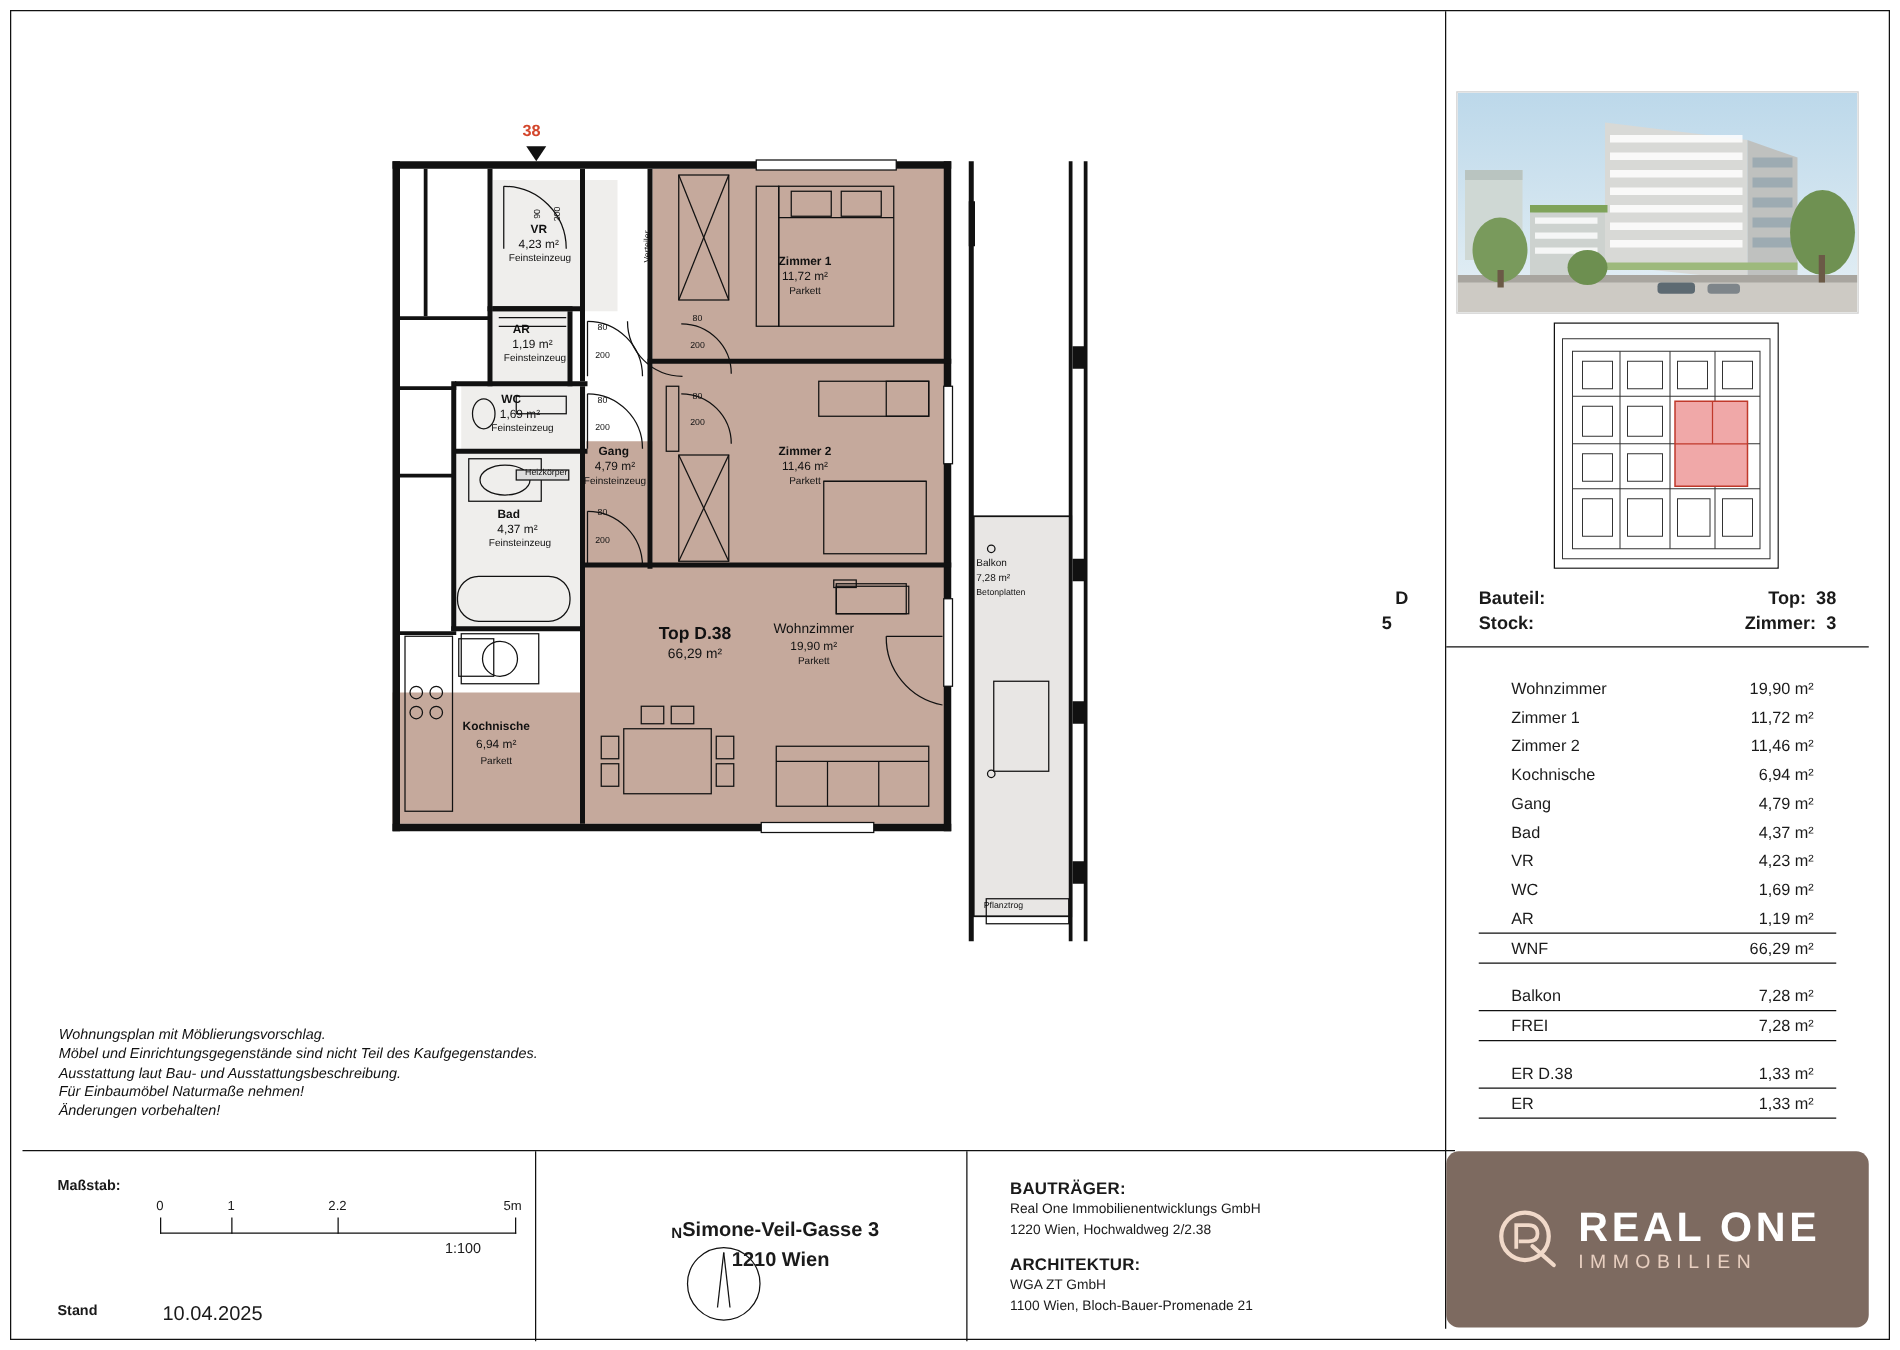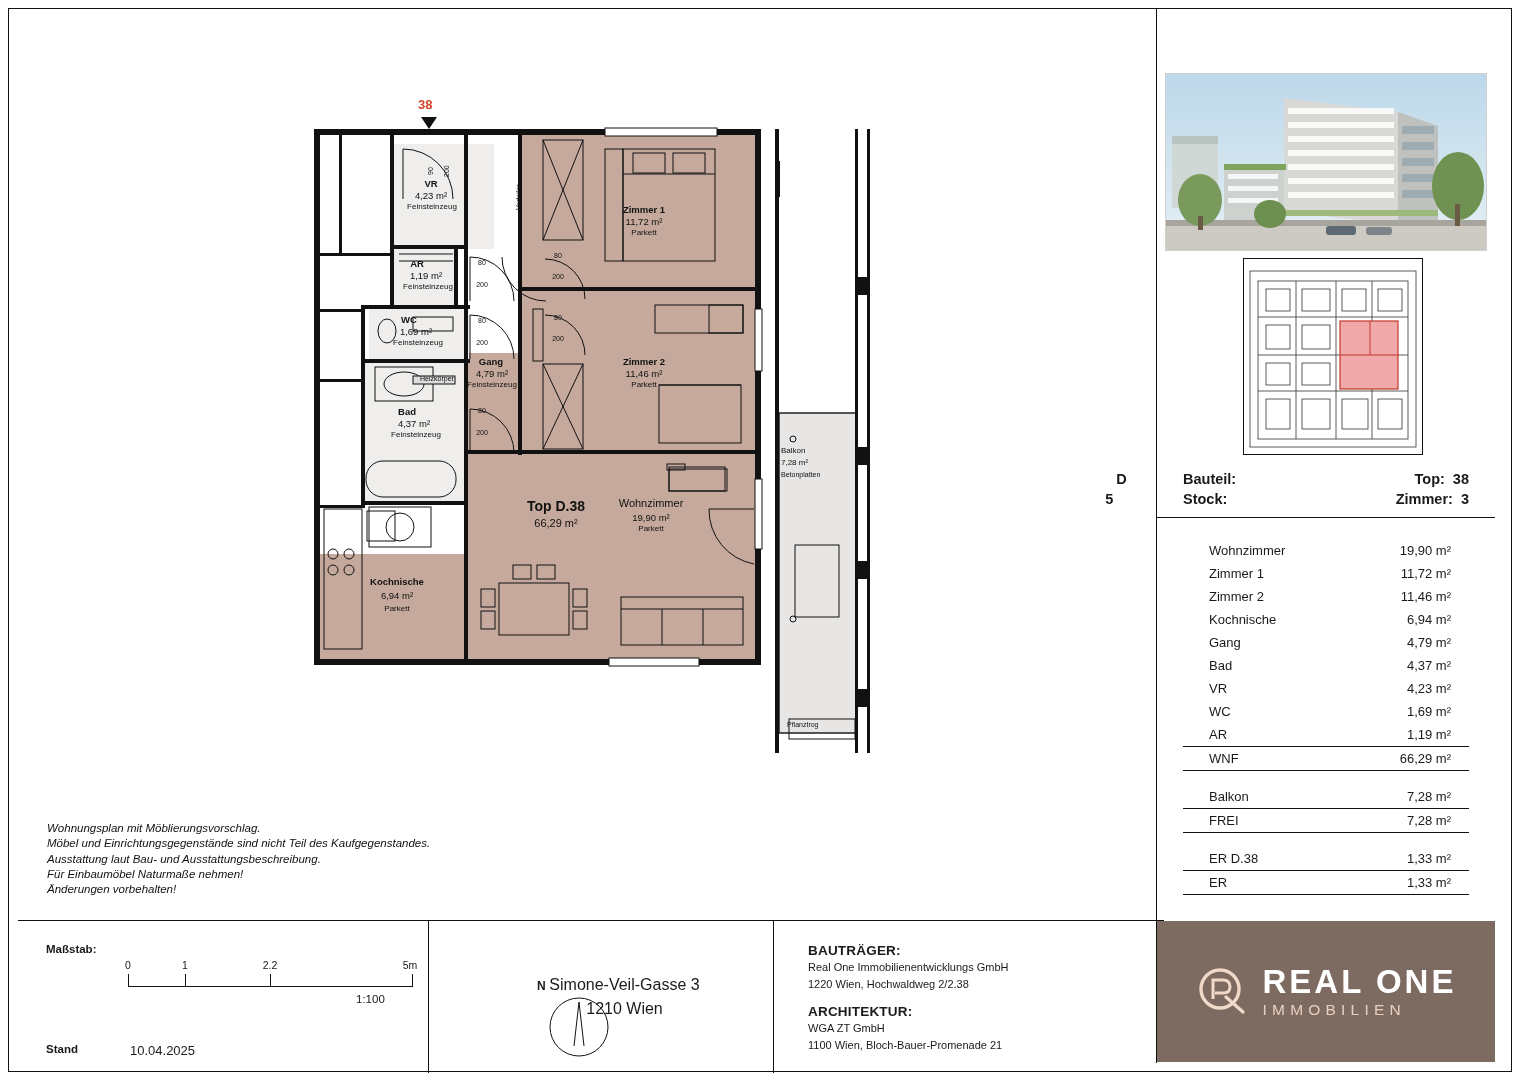--- a/index.html
+++ b/index.html
@@ -47,32 +47,32 @@
   .disclaimer {
     position: absolute; left: 38px; top: 812px; width: 420px;
     font-style: italic; font-size: 11.5px; line-height: 1.33; color: #111;
   }
   
   .bottom-bar { position: absolute; left: 9px; top: 911px; width: 1146px; height: 112px; border-top: 1px solid #111; }
   .bb-sep { position: absolute; top: 0; width: 1px; height: 152px; background: #111; }
 
   .scale-label { position: absolute; left: 28px; top: 22px; font-size: 11.5px; font-weight: bold; }
   .stand-label { position: absolute; left: 28px; top: 122px; font-size: 11.5px; font-weight: bold; }
-  .stand-value { position: absolute; left: 112px; top: 122px; font-size: 13px; }
+  .stand-value { position: absolute; left: 112px; top: 122px; font-size: 16px; }
   .ruler { position: absolute; left: 110px; top: 44px; width: 285px; height: 22px; }
   .ruler-tick { position: absolute; top: 9px; width: 1px; height: 13px; background: #111; }
   .ruler-line { position: absolute; left: 0; top: 21px; width: 285px; height: 1px; background: #111; }
   .ruler-num { position: absolute; top: -6px; font-size: 10.5px; transform: translateX(-50%); }
   .scale-ratio { position: absolute; left: 338px; top: 72px; font-size: 11.5px; }
 
   .compass { position: absolute; left: 530px; top: 75px; width: 62px; height: 62px; }
   .compass-n { position: absolute; left: 519px; top: 58px; font-size: 12px; font-weight: bold; }
 
   .addr { position: absolute; left: 420px; top: 0; width: 335px; height: 152px; display: flex; flex-direction: column; align-items: center; justify-content: center; }
-  .addr div { font-size: 16px; font-weight: normal; line-height: 1.5; margin-left: 38px; }
+  .addr div { font-size: 16px; font-weight: bold; line-height: 1.5; margin-left: 38px; }
 
   .dev { position: absolute; left: 790px; top: 22px; width: 350px; }
   .dev h4 { margin: 0; font-size: 13.5px; font-weight: bold; letter-spacing: .2px; }
   .dev p { margin: 2px 0 0 0; font-size: 11px; line-height: 1.35; }
   .dev .gap { height: 12px; }
 
   
   .right-panel { position: absolute; left: 1156px; top: 9px; width: 339px; height: 1054px; border-left: 1px solid #111; }
   .rp-title { position: absolute; left: 0; top: 0; width: 338px; height: 56px; border-bottom: 1px solid #111; display: flex; align-items: center; justify-content: center; }
   .rp-title span { font-size: 23px; font-weight: bold; letter-spacing: 1.6px; }
@@ -83,21 +83,21 @@
   .info-grid { position: absolute; left: 0; top: 460px; width: 338px; }
   .info-row { display: flex; justify-content: space-between; font-size: 14.5px; font-weight: bold; padding: 2px 26px 2px 26px; }
   .info-sep { height: 1px; background: #111; margin-top: 8px; }
 
   .area-table { position: absolute; left: 0; top: 530px; width: 338px; padding: 0 26px; }
   .area-row { display: flex; justify-content: space-between; font-size: 13px; padding: 4px 18px 4px 26px; }
   .area-row .v { text-align: right; }
   .line { height: 1px; background: #111; }
   .spacer { height: 14px; }
 
-  .brand { position: absolute; left: 0; top: 912px; width: 338px; height: 141px; background: #7d6a60; display: flex; align-items: center; justify-content: center; }
+  .brand { position: absolute; left: 0; top: 912px; width: 338px; height: 141px; background: #7d6a60; display: flex; align-items: center; justify-content: center; border-radius: 10px; }
   .brand-inner { display: flex; align-items: center; gap: 13px; }
   .brand-text { display: flex; flex-direction: column; line-height: 1; }
   .brand-text .l1 { font-size: 33px; font-weight: bold; color: #fff; letter-spacing: 3px; }
   .brand-text .l2 { font-size: 15.5px; color: #e8cfc0; letter-spacing: 5.2px; margin-top: 4px; }
 </style>
 </head>
 <body>
 
 <div class="page-frame"></div>
 

